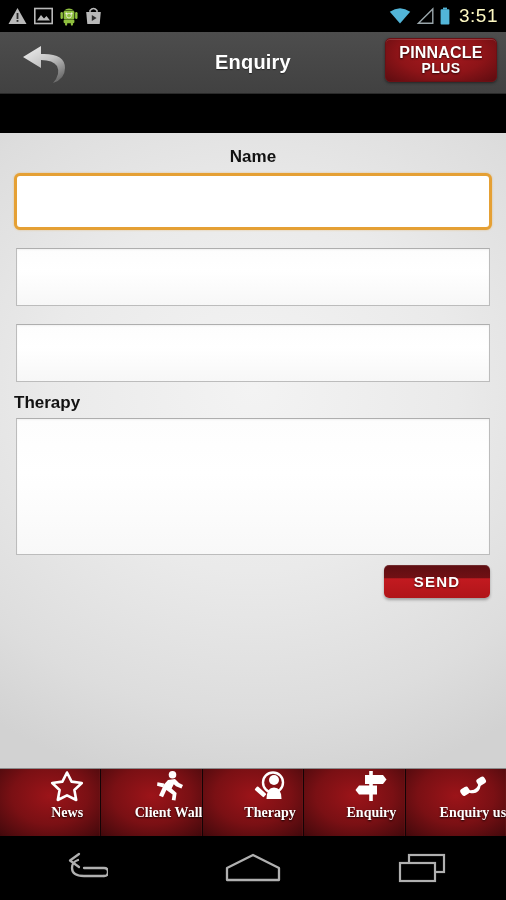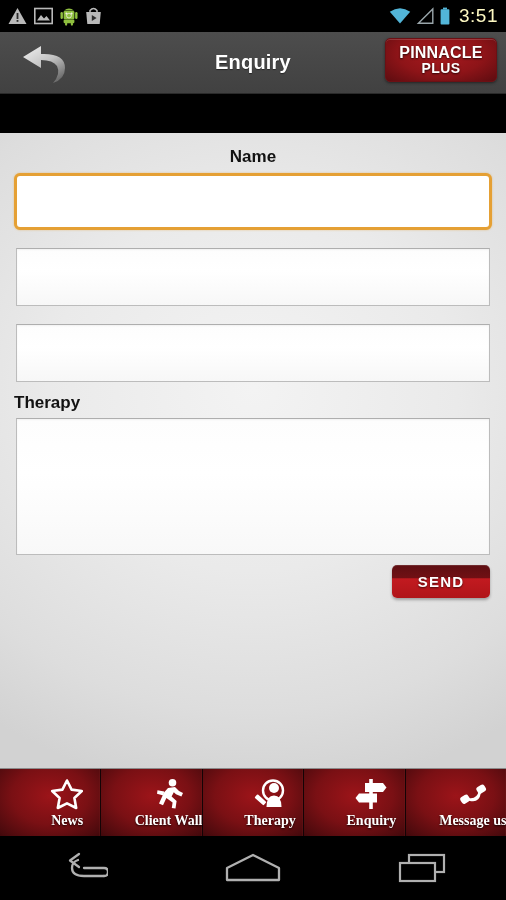--- a/index.html
+++ b/index.html
@@ -180,21 +180,21 @@
     outline: none;
   }
 
   .send-row {
     width: 474px;
     margin: 10px auto 0;
     display: flex;
     justify-content: flex-end;
   }
   .send-btn {
-    width: 98px;
+    width: 106px;
     height: 33px;
     border-radius: 5px;
     border: none;
     background: linear-gradient(180deg, #5d0e12 0%, #701014 38%, #c21a20 42%, #b01519 100%);
     box-shadow: 0 2px 3px rgba(0,0,0,0.3), inset 0 1px 0 rgba(255,255,255,0.12);
     color: #ffffff;
     font-size: 15px;
     font-weight: bold;
     letter-spacing: 1.2px;
     text-shadow: 0 1px 2px rgba(0,0,0,0.65);
@@ -212,21 +212,21 @@
     background: #1a0406;
     border-top: 1px solid #8a8a8a;
   }
   .tab {
     flex: 1;
     position: relative;
     background: radial-gradient(ellipse 85% 95% at 50% 40%, #9c1419 0%, #7a1014 45%, #4a0a0d 80%, #2a0406 100%);
     display: flex;
     flex-direction: column;
     align-items: center;
-    justify-content: center;
+    justify-content: flex-start;
     cursor: pointer;
     border-right: 1px solid #140305;
     box-shadow: inset -1px 0 0 rgba(120,30,30,0.25);
     overflow: hidden;
     padding-left: 34px;
   }
   .tab:last-child { border-right: none; }
   .tab-icon {
     height: 34px;
     display: flex;
@@ -400,21 +400,21 @@
     <div class="tab">
       <span class="tab-icon">
         <svg width="36" height="32" viewBox="0 0 36 32">
           <g transform="rotate(-32 18 16)">
             <rect x="4" y="12.5" width="9" height="7.5" rx="2.6" fill="#ffffff"></rect>
             <rect x="23" y="12.5" width="9" height="7.5" rx="2.6" fill="#ffffff"></rect>
             <path d="M11 16 Q18 23.5 25 16 L25 19.5 Q18 27.5 11 19.5 Z" fill="#ffffff"></path>
           </g>
         </svg>
       </span>
-      <span class="tab-label">Message us</span>
+      <span class="tab-label">Enquiry us</span>
     </div>
 
   </div>
 
   <div class="navbar">
     <div class="nav-btn">
       <svg width="48" height="32" viewBox="0 0 48 32">
         <path d="M44 24 H24 Q12 24 12 16 Q12 10 18 8" fill="none" stroke="#b0b0b0" stroke-width="2.3" stroke-linecap="round"></path>
         <path d="M44 24 Q48 24 48 20 Q48 16 44 16 H24" fill="none" stroke="#b0b0b0" stroke-width="2.3" stroke-linecap="round"></path>
         <path d="M19 2 L10 8.5 L19 15" fill="none" stroke="#b0b0b0" stroke-width="2.3" stroke-linecap="round" stroke-linejoin="round"></path>

